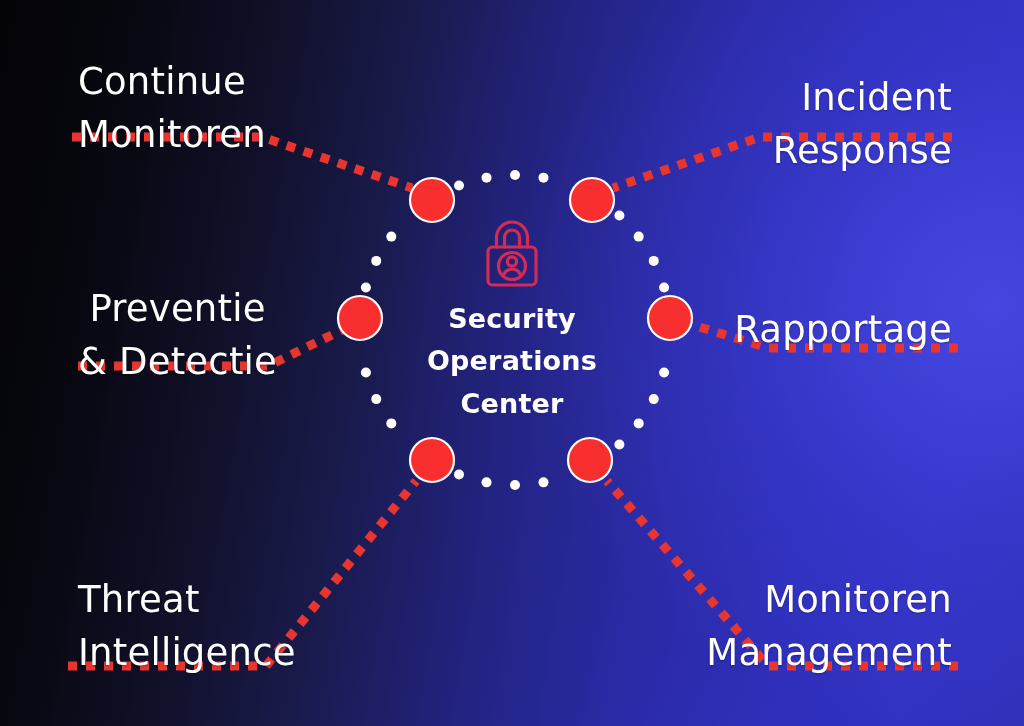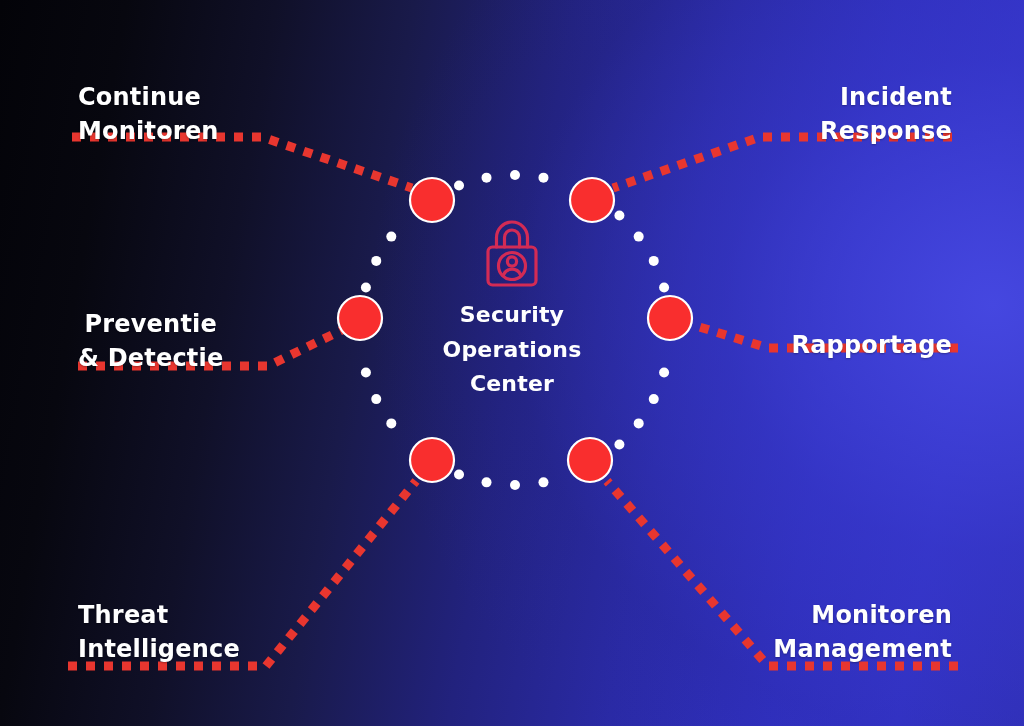--- a/index.html
+++ b/index.html
@@ -28,35 +28,34 @@
   }
   #diagram {
     position: absolute;
     inset: 0;
     width: 1024px;
     height: 726px;
   }
   .label {
     position: absolute;
     color: #ffffff;
-    font-weight: 700;
-    font-size: 24px;
+    font-weight: 400;
+    font-size: 37px;
     line-height: 1.42;
     letter-spacing: 0.2px;
     white-space: pre-line;
     text-shadow: 0 1px 2px rgba(0,0,0,0.30);
-    margin-top: 24px;
   }
   .label.left  { text-align: left;  }
   .label.right { text-align: right; }
 
   #lbl-continue-monitoren  { left: 78px;  top: 56px;  }
   #lbl-preventie-detectie  { left: 78px;  top: 283px; text-align: center; }
   #lbl-threat-intelligence { left: 78px;  top: 574px; }
-  #lbl-incident-response   { right: 72px; top: 56px;  }
+  #lbl-incident-response   { right: 72px; top: 72px;  }
   #lbl-rapportage          { right: 72px; top: 304px; }
   #lbl-compliance-mgmt     { right: 72px; top: 574px; }
 
   #center-block {
     position: absolute;
     left: 512px;
     top: 218px;
     transform: translateX(-50%);
     width: 300px;
     text-align: center;
@@ -64,21 +63,21 @@
   }
   #lock-icon-wrap {
     display: block;
     margin: 0 auto 8px auto;
     width: 66px;
     height: 72px;
   }
   #center-title {
     color: #ffffff;
     font-weight: 700;
-    font-size: 22px;
+    font-size: 27px;
     line-height: 1.57;
     white-space: pre-line;
     letter-spacing: 0.2px;
   }
 </style>
 </head>
 <body>
 
 <div id="stage">
 

